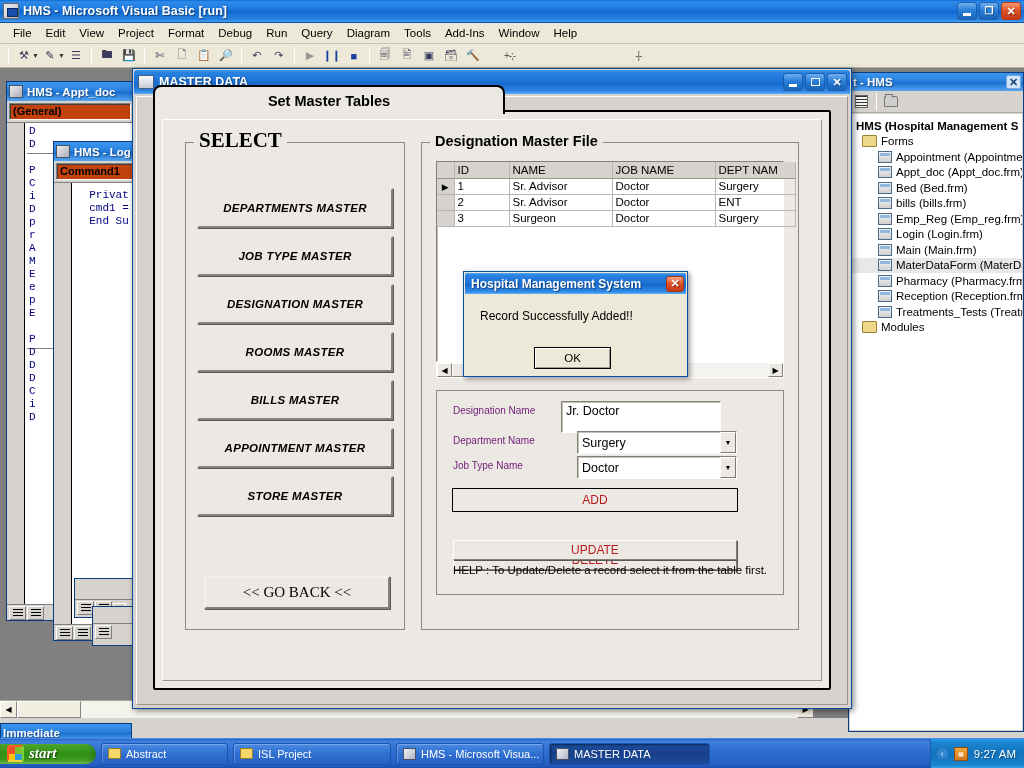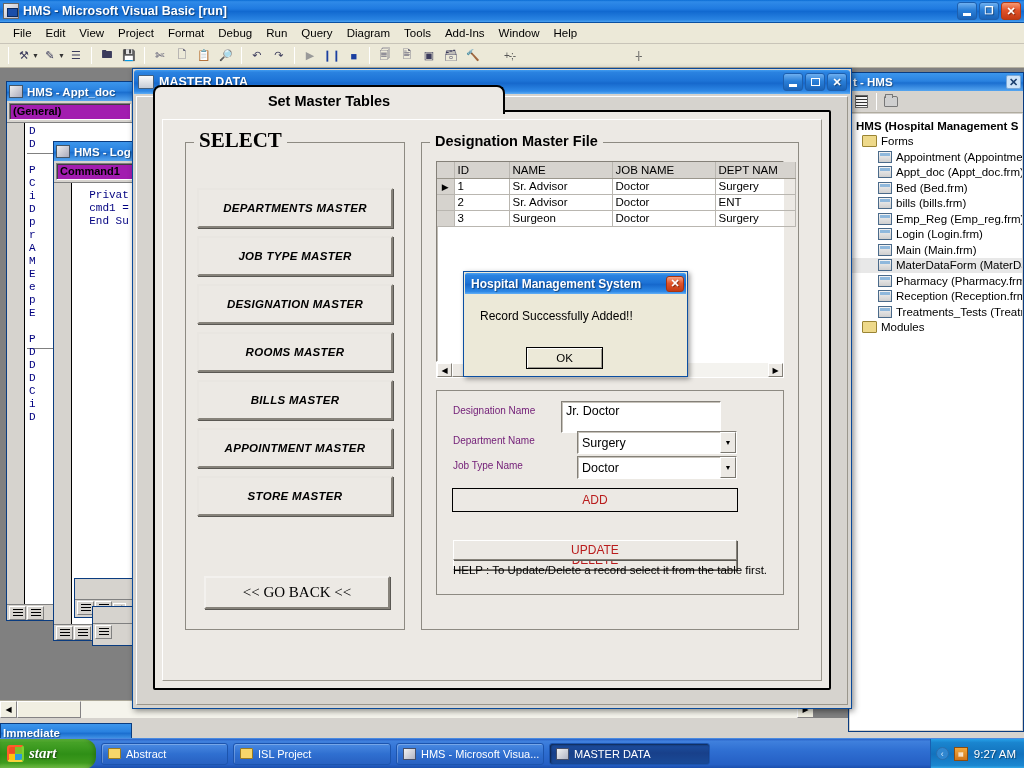--- a/index.html
+++ b/index.html
@@ -95,21 +95,21 @@
     background: linear-gradient(180deg,#3c96ec 0%, #2a82e0 45%, #1b6fd0 55%, #55a5f0 100%);
     display:flex; align-items:center; padding-left:2px;
     color:#fff; font-weight:bold; font-size:11.5px;
     text-shadow: 1px 1px 1px rgba(0,0,0,.4);
     overflow:hidden; white-space:nowrap;
   }
   .cw-icon { width:14px;height:13px;margin-right:4px;flex:none;
     background: linear-gradient(135deg,#eee,#aab); border:1px solid #456;}
   .combo-strip { height: 21px; background:#d6d3ce; padding:2px; display:flex; }
   .combo-box {
-    background:#a21caf; border:1px solid #808080; border-right-color:#fff; border-bottom-color:#fff;
+    background:#c2410c; border:1px solid #808080; border-right-color:#fff; border-bottom-color:#fff;
     box-shadow: inset 1px 1px 0 #404040;
     font-size:11px; font-weight:bold; padding:1px 3px; flex:1; overflow:hidden; white-space:nowrap;
   }
   .code-body {
     background:#fff; position:absolute; left:0; right:0; bottom:0; top:40px;
     border-top:1px solid #808080; overflow:hidden;
   }
   .code-gutter { position:absolute; left:0; top:0; bottom:0; width:18px; background:#d6d3ce;
      border-right:1px solid #000;}
   .code-text {
@@ -347,35 +347,35 @@
   .mb-close {
     margin-left:auto; margin-right:2px; width:18px;height:16px; border-radius:3px;
     background: linear-gradient(180deg,#f7a383,#e2542a 45%,#c33a14 100%);
     border:1px solid #a8330f; color:#fff; font-weight:bold; font-size:11px;
     display:flex;align-items:center;justify-content:center; line-height:1;
     text-shadow:1px 1px 1px rgba(0,0,0,.4);
   }
   #msgbox .mb-body { position:absolute; left:2px; right:2px; top:23px; bottom:2px; background:#ece9d8; }
   #msgbox .mb-msg { position:absolute; left:14px; top:14px; font-size:12px; color:#000; }
   #msgbox .mb-ok {
-    position:absolute; left:60px; top:52px; width:77px; height:22px;
+    position:absolute; left:68px; top:52px; width:77px; height:22px;
     background:#ece9d8; border:1px solid #000;
     box-shadow: inset 1px 1px 0 #fff, inset -1px -1px 0 #9d9a91;
     display:flex;align-items:center;justify-content:center; font-size:11.5px;
   }
 
   
   #taskbar {
     position:absolute; left:0; bottom:0; width:1024px; height:30px;
     background: linear-gradient(180deg,#2a63c8 0%, #3f80dd 8%, #2f6fd2 40%, #255fc4 88%, #1b4fae 100%);
     display:flex; align-items:center;
     border-top:1px solid #4a8ae0;
   }
   #start-btn {
-    width:96px; height:30px; flex:none;
+    width:96px; height:20px; flex:none;
     background: linear-gradient(180deg,#5fb83a 0%, #46a227 12%, #2f8f16 50%, #3f9b1e 80%, #7ec850 100%);
     border-radius: 0 12px 12px 0;
     display:flex; align-items:center; padding-left:7px;
     box-shadow: inset -2px 0 4px rgba(0,0,0,.2);
   }
   .start-flag {
     width:17px;height:17px;margin-right:5px;flex:none;
     background:
       linear-gradient(135deg, #ff5c2a 0 48%, transparent 48%),
       linear-gradient(45deg,#f6d33c 0 48%, transparent 48%);

